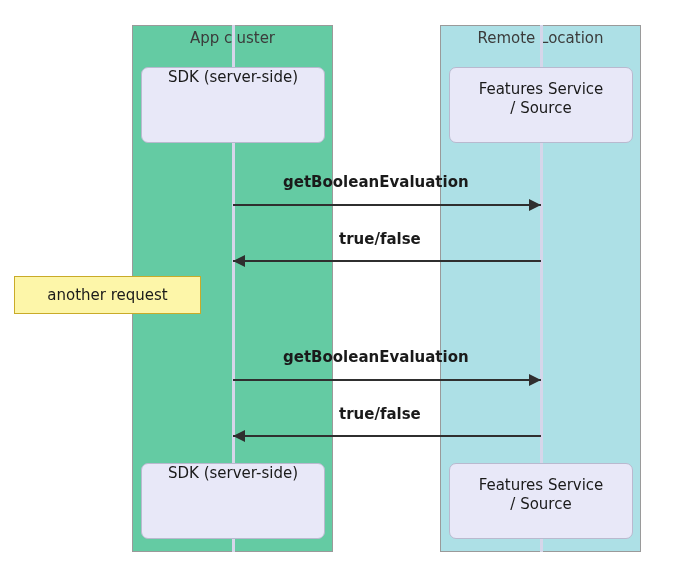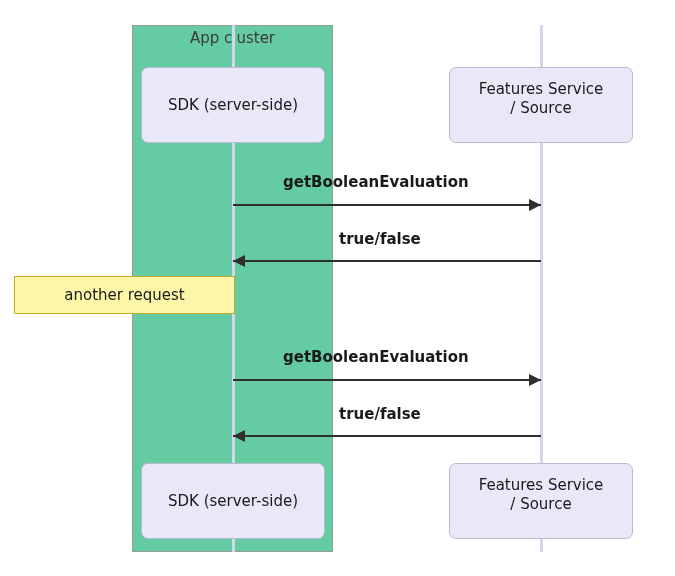--- a/index.html
+++ b/index.html
@@ -65,21 +65,20 @@
   .lifeline-features { left: 540px; }
 
   
   .actor-box {
     position: absolute;
     box-sizing: border-box;
     background: #e8e8f8;
     border: 1px solid #b9b9cf;
     border-radius: 7px;
     display: flex;
-    align-items: center;
     justify-content: center;
     text-align: center;
     font-size: 15px;
     color: #1a1a1a;
     line-height: 19px;
   }
   .actor-sdk-top    { left: 141px; top: 67px;  width: 184px; height: 76px; }
   .actor-sdk-bottom { left: 141px; top: 463px; width: 184px; height: 76px; }
   .actor-feat-top    { left: 449px; top: 67px;  width: 184px; height: 76px;
                        align-items: flex-start; padding-top: 12px; }
@@ -139,21 +138,21 @@
   .m4-line  { top: 435px; }
   .m4-head  { left: 233px; top: 430px; }
   .m4-label { left: 339px; top: 405px; }
 
   
   .note {
     position: absolute;
     box-sizing: border-box;
     left: 14px;
     top: 276px;
-    width: 221px;
+    width: 187px;
     height: 38px;
     background: #fdf6a9;
     border: 1px solid #c9ab29;
     display: flex;
     align-items: center;
     justify-content: center;
     font-size: 15px;
     color: #1a1a1a;
     line-height: 19px;
     white-space: nowrap;
@@ -161,20 +160,23 @@
 </style>
 </head>
 <body>
 
 <div id="diagram">
 
   <div class="group group-app">
     <div class="group-title">App cluster</div>
   </div>
 
+  <div class="group group-remote">
+    <div class="group-title">Remote Location</div>
+  </div>
 
   <div class="lifeline lifeline-sdk"></div>
   <div class="lifeline lifeline-features"></div>
 
   <div class="actor-box actor-sdk-top">
     <span class="actor-label">SDK (server-side)</span>
   </div>
 
   <div class="actor-box actor-feat-top">
     <span class="actor-label">Features Service

